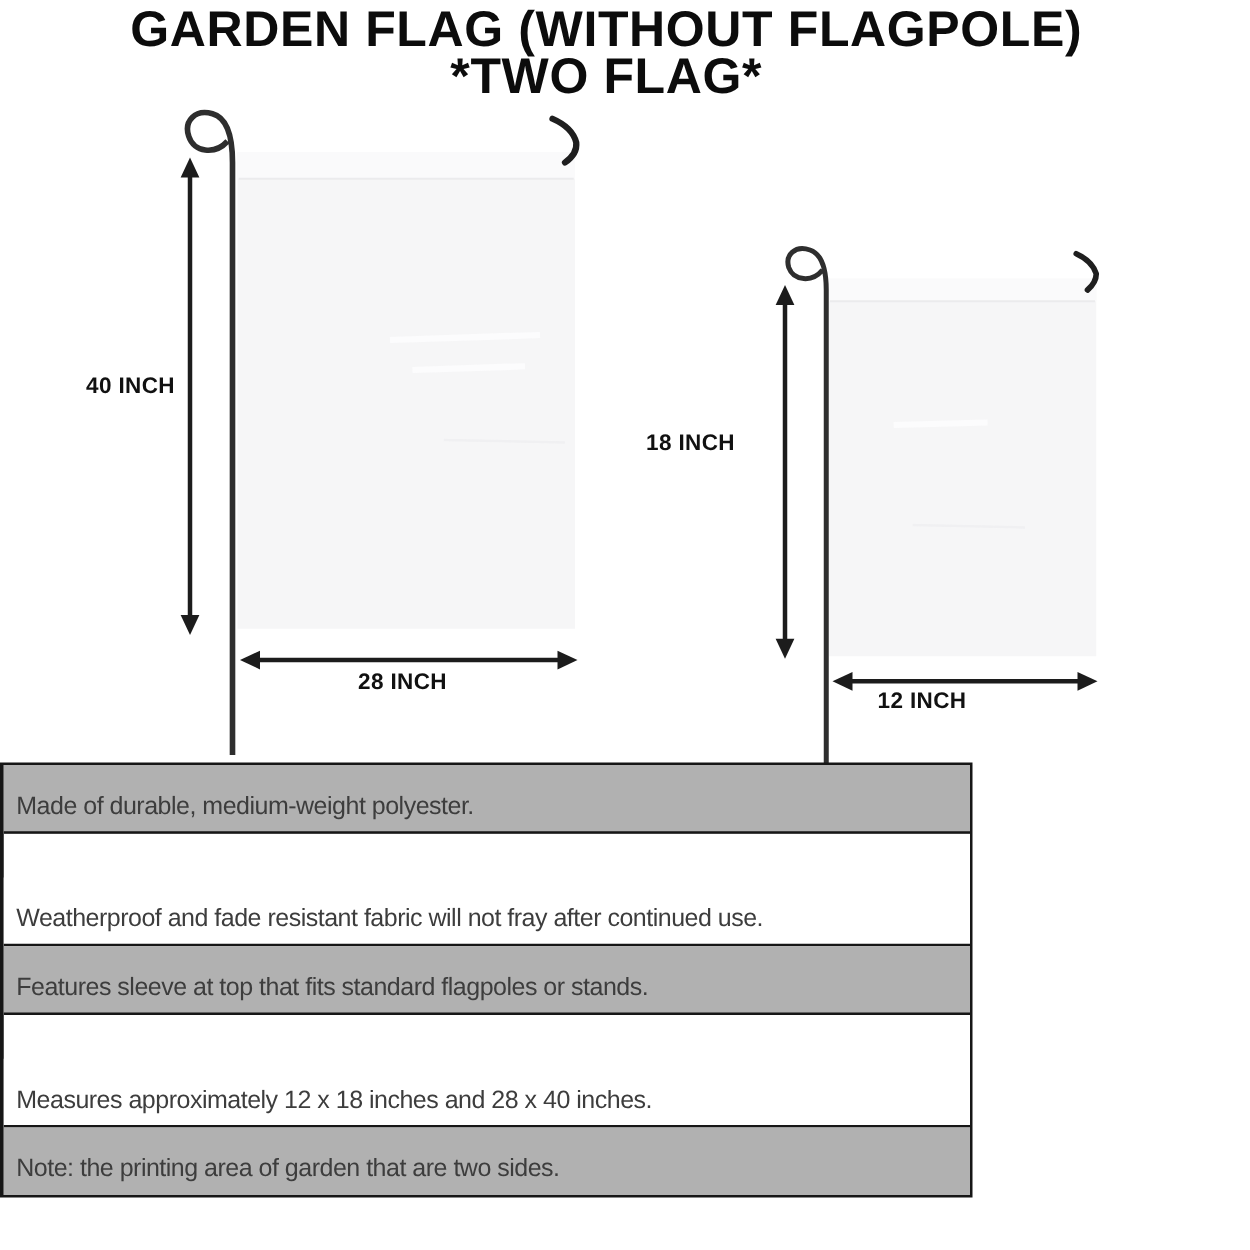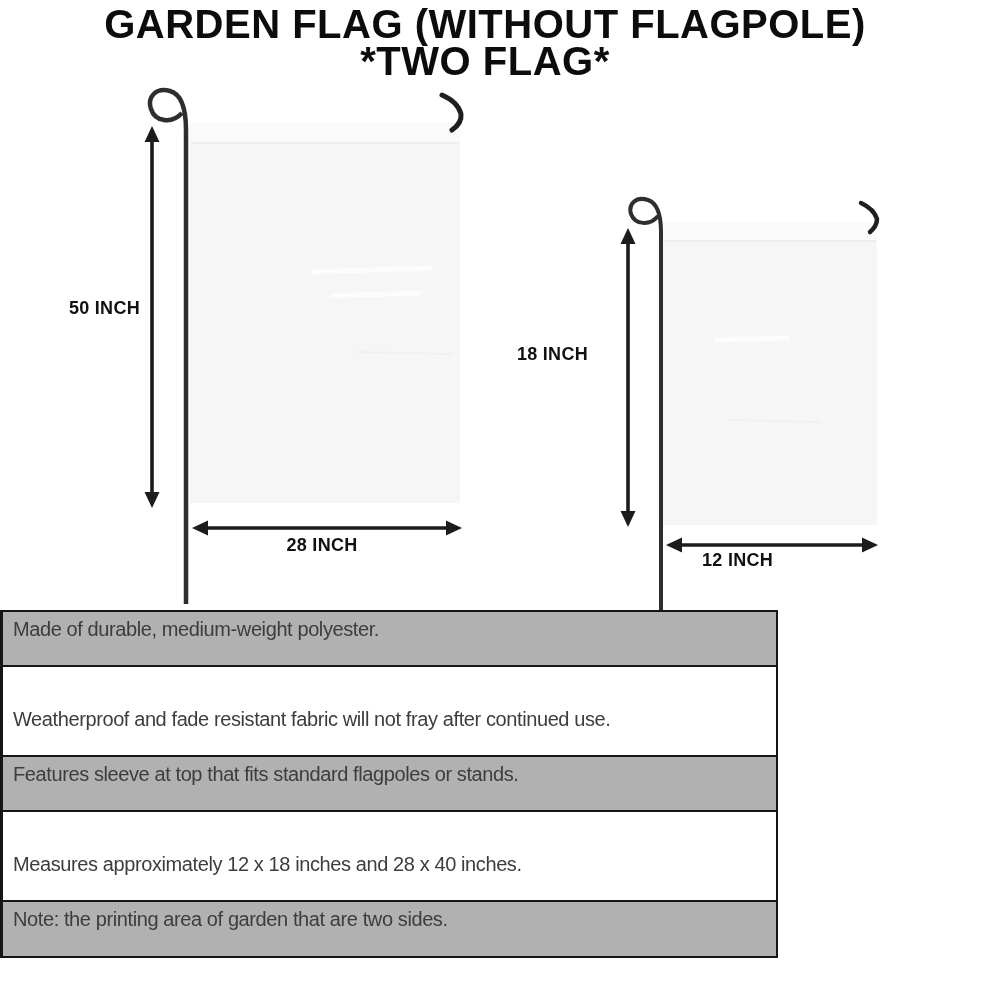--- a/index.html
+++ b/index.html
@@ -40,21 +40,21 @@
   .dim-28{left:252px;top:535px;width:140px;text-align:center;}
   .dim-18{left:506px;top:344px;width:82px;text-align:right;}
   .dim-12{left:702px;top:550px;width:140px;text-align:left;}
   .feature-table{
     position:absolute;left:0;top:610px;width:778px;
     border:2px solid var(--border-black);border-left-width:3px;
     display:flex;flex-direction:column;
   }
   .feature-row{
     height:55px;border-bottom:2px solid var(--border-black);
-    padding:6px 10px 0 10px;
+    padding:22px 10px 0 10px;
     font-size:20px;letter-spacing:-0.4px;color:var(--text-dark);
     white-space:nowrap;overflow:hidden;
   }
   .feature-row:last-child{border-bottom:none;height:54px;}
   .feature-row.gray{background:var(--row-gray);}
   .feature-row.white{background:var(--row-white);margin-top:35px;}
 </style>
 </head>
 <body>
 
@@ -110,21 +110,21 @@
       </g>
 
       <g>
         <line class="arrow-line" x1="680" y1="545" x2="864" y2="545"></line>
         <polygon class="arrow-head" points="666,545 682,537.5 682,552.5"></polygon>
         <polygon class="arrow-head" points="878,545 862,537.5 862,552.5"></polygon>
       </g>
     </g>
   </svg>
 
-  <div class="dim-label dim-40">50 INCH</div>
+  <div class="dim-label dim-40">40 INCH</div>
   <div class="dim-label dim-28">28 INCH</div>
   <div class="dim-label dim-18">18 INCH</div>
   <div class="dim-label dim-12">12 INCH</div>
 
   <div class="feature-table">
     <div class="feature-row gray">Made of durable, medium-weight polyester.</div>
     <div class="feature-row white">Weatherproof and fade resistant fabric will not fray after continued use.</div>
     <div class="feature-row gray">Features sleeve at top that fits standard flagpoles or stands.</div>
     <div class="feature-row white">Measures approximately 12 x 18 inches and 28 x 40 inches.</div>
     <div class="feature-row gray">Note: the printing area of garden that are two sides.</div>

